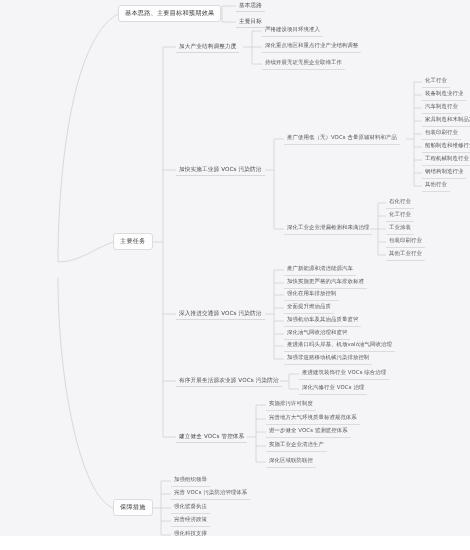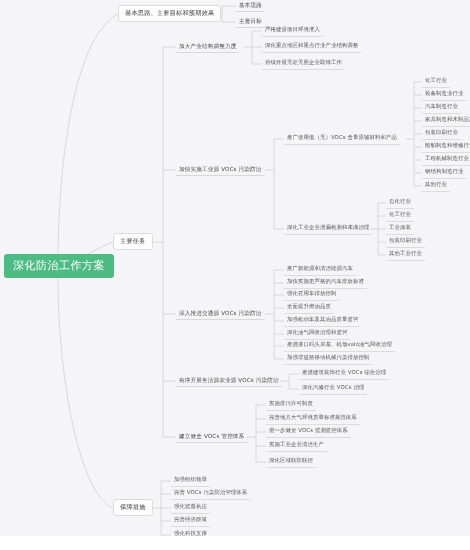--- a/index.html
+++ b/index.html
@@ -151,21 +151,20 @@
       <path d="M151,508 L161,508"></path>
       <path d="M161,481 L161,535"></path>
       <path d="M161,481 L171,481"></path>
       <path d="M161,494 L171,494"></path>
       <path d="M161,508 L171,508"></path>
       <path d="M161,521 L171,521"></path>
       <path d="M161,535 L171,535"></path>
     </g>
   </svg>
 
-  <div class="node root" style="left:4px;top:254px;">深化防治工作方案</div>
 
   <div class="node lvl1" style="left:118px;top:5px;">基本思路、主要目标和预期效果</div>
   <div class="node lvl1" style="left:113px;top:233px;">主要任务</div>
   <div class="node lvl1" style="left:113px;top:499px;">保障措施</div>
 
   <div class="node lvl2" style="left:236px;top:0px;">基本思路</div>
   <div class="node lvl2" style="left:236px;top:16px;">主要目标</div>
 
   <div class="node lvl2" style="left:176px;top:41px;">加大产业结构调整力度</div>
   <div class="node lvl2" style="left:176px;top:164px;">加快实施工业源 VOCs 污染防治</div>

